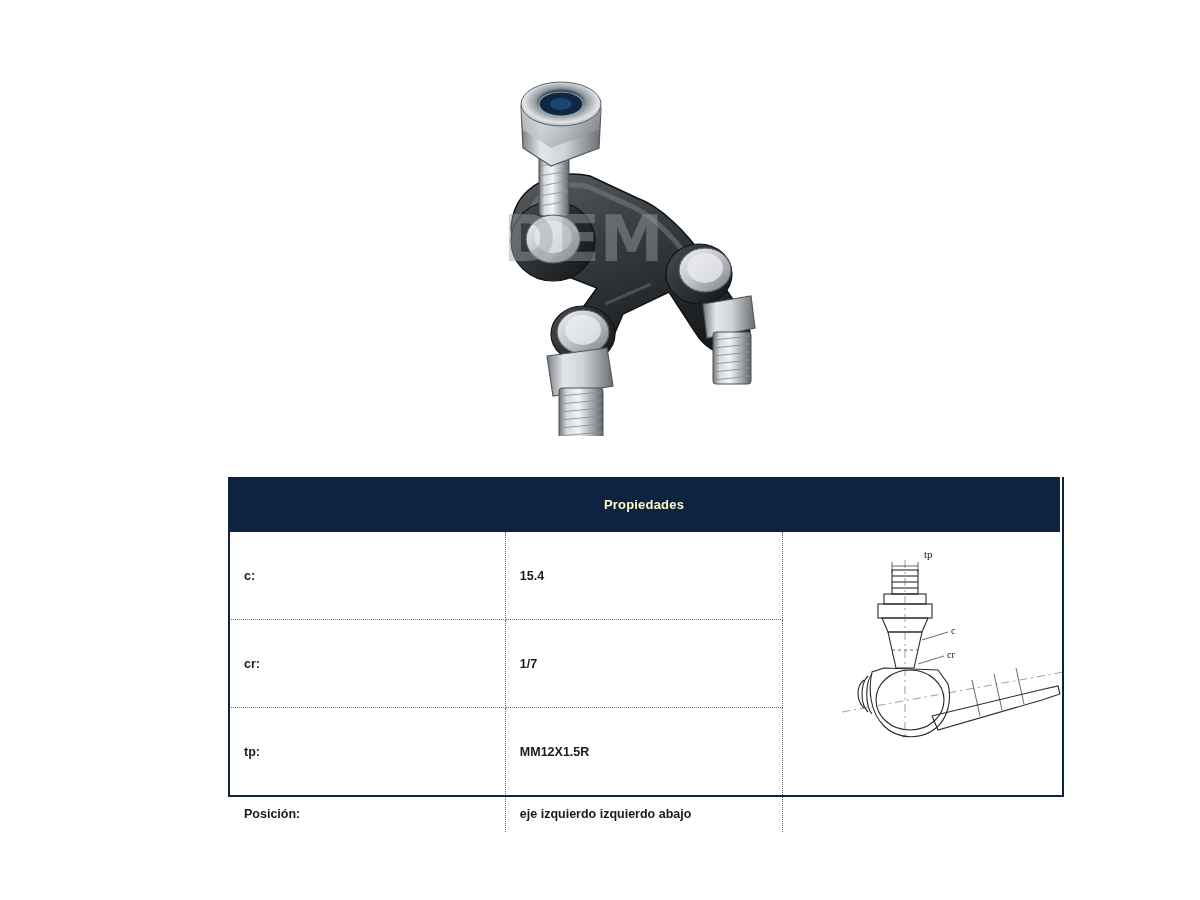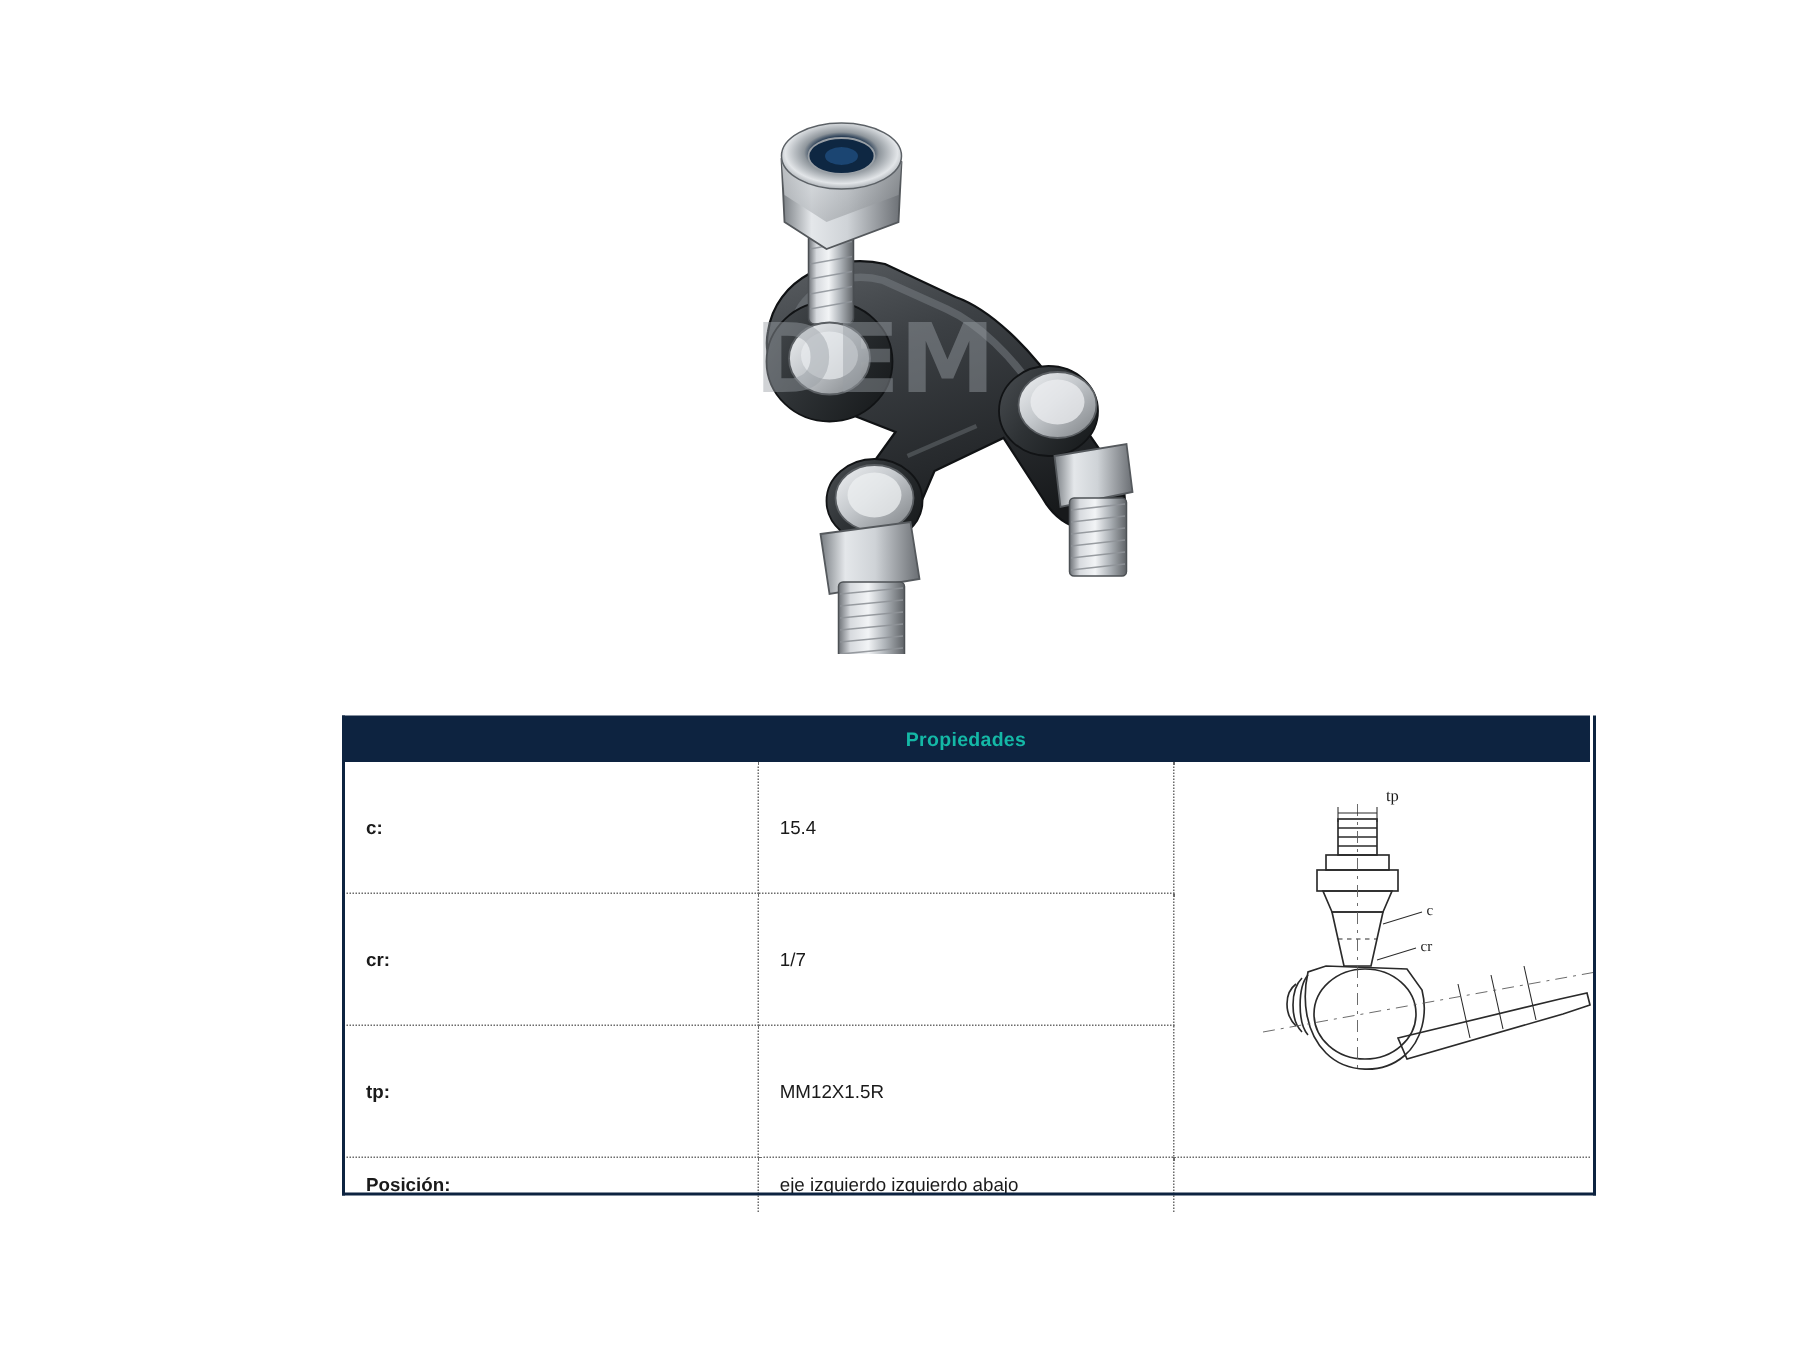--- a/index.html
+++ b/index.html
@@ -37,25 +37,25 @@
     position: absolute;
     left: 228px;
     top: 477px;
     width: 832px;
     border-collapse: collapse;
     table-layout: fixed;
     background: #ffffff;
   }
   .props-table .hdr {
     background: #0d2340;
-    color: #14b8a6;
+    color: #fef9c3;
     font-size: 13px;
     font-weight: bold;
     text-align: center;
-    padding: 8px 4px;
+    padding: 20px 4px;
     letter-spacing: .2px;
   }
   .props-table td {
     border-right: 1px dotted #6b6b6b;
     border-bottom: 1px dotted #6b6b6b;
     vertical-align: middle;
     font-size: 12.5px;
   }
   .props-table tr.spec-row td {
     height: 85px;
@@ -64,21 +64,21 @@
     height: 34px;
   }
   .cell-key {
     width: 240px;
     font-weight: bold;
     padding-left: 16px;
   }
   .cell-val {
     width: 240px;
     padding-left: 14px;
-    font-weight: normal;
+    font-weight: bold;
   }
   .cell-diagram {
     width: 348px;
     border-right: none !important;
     padding: 0;
     text-align: left;
   }
   .props-table tr:last-child td {
     border-bottom: none;
   }

